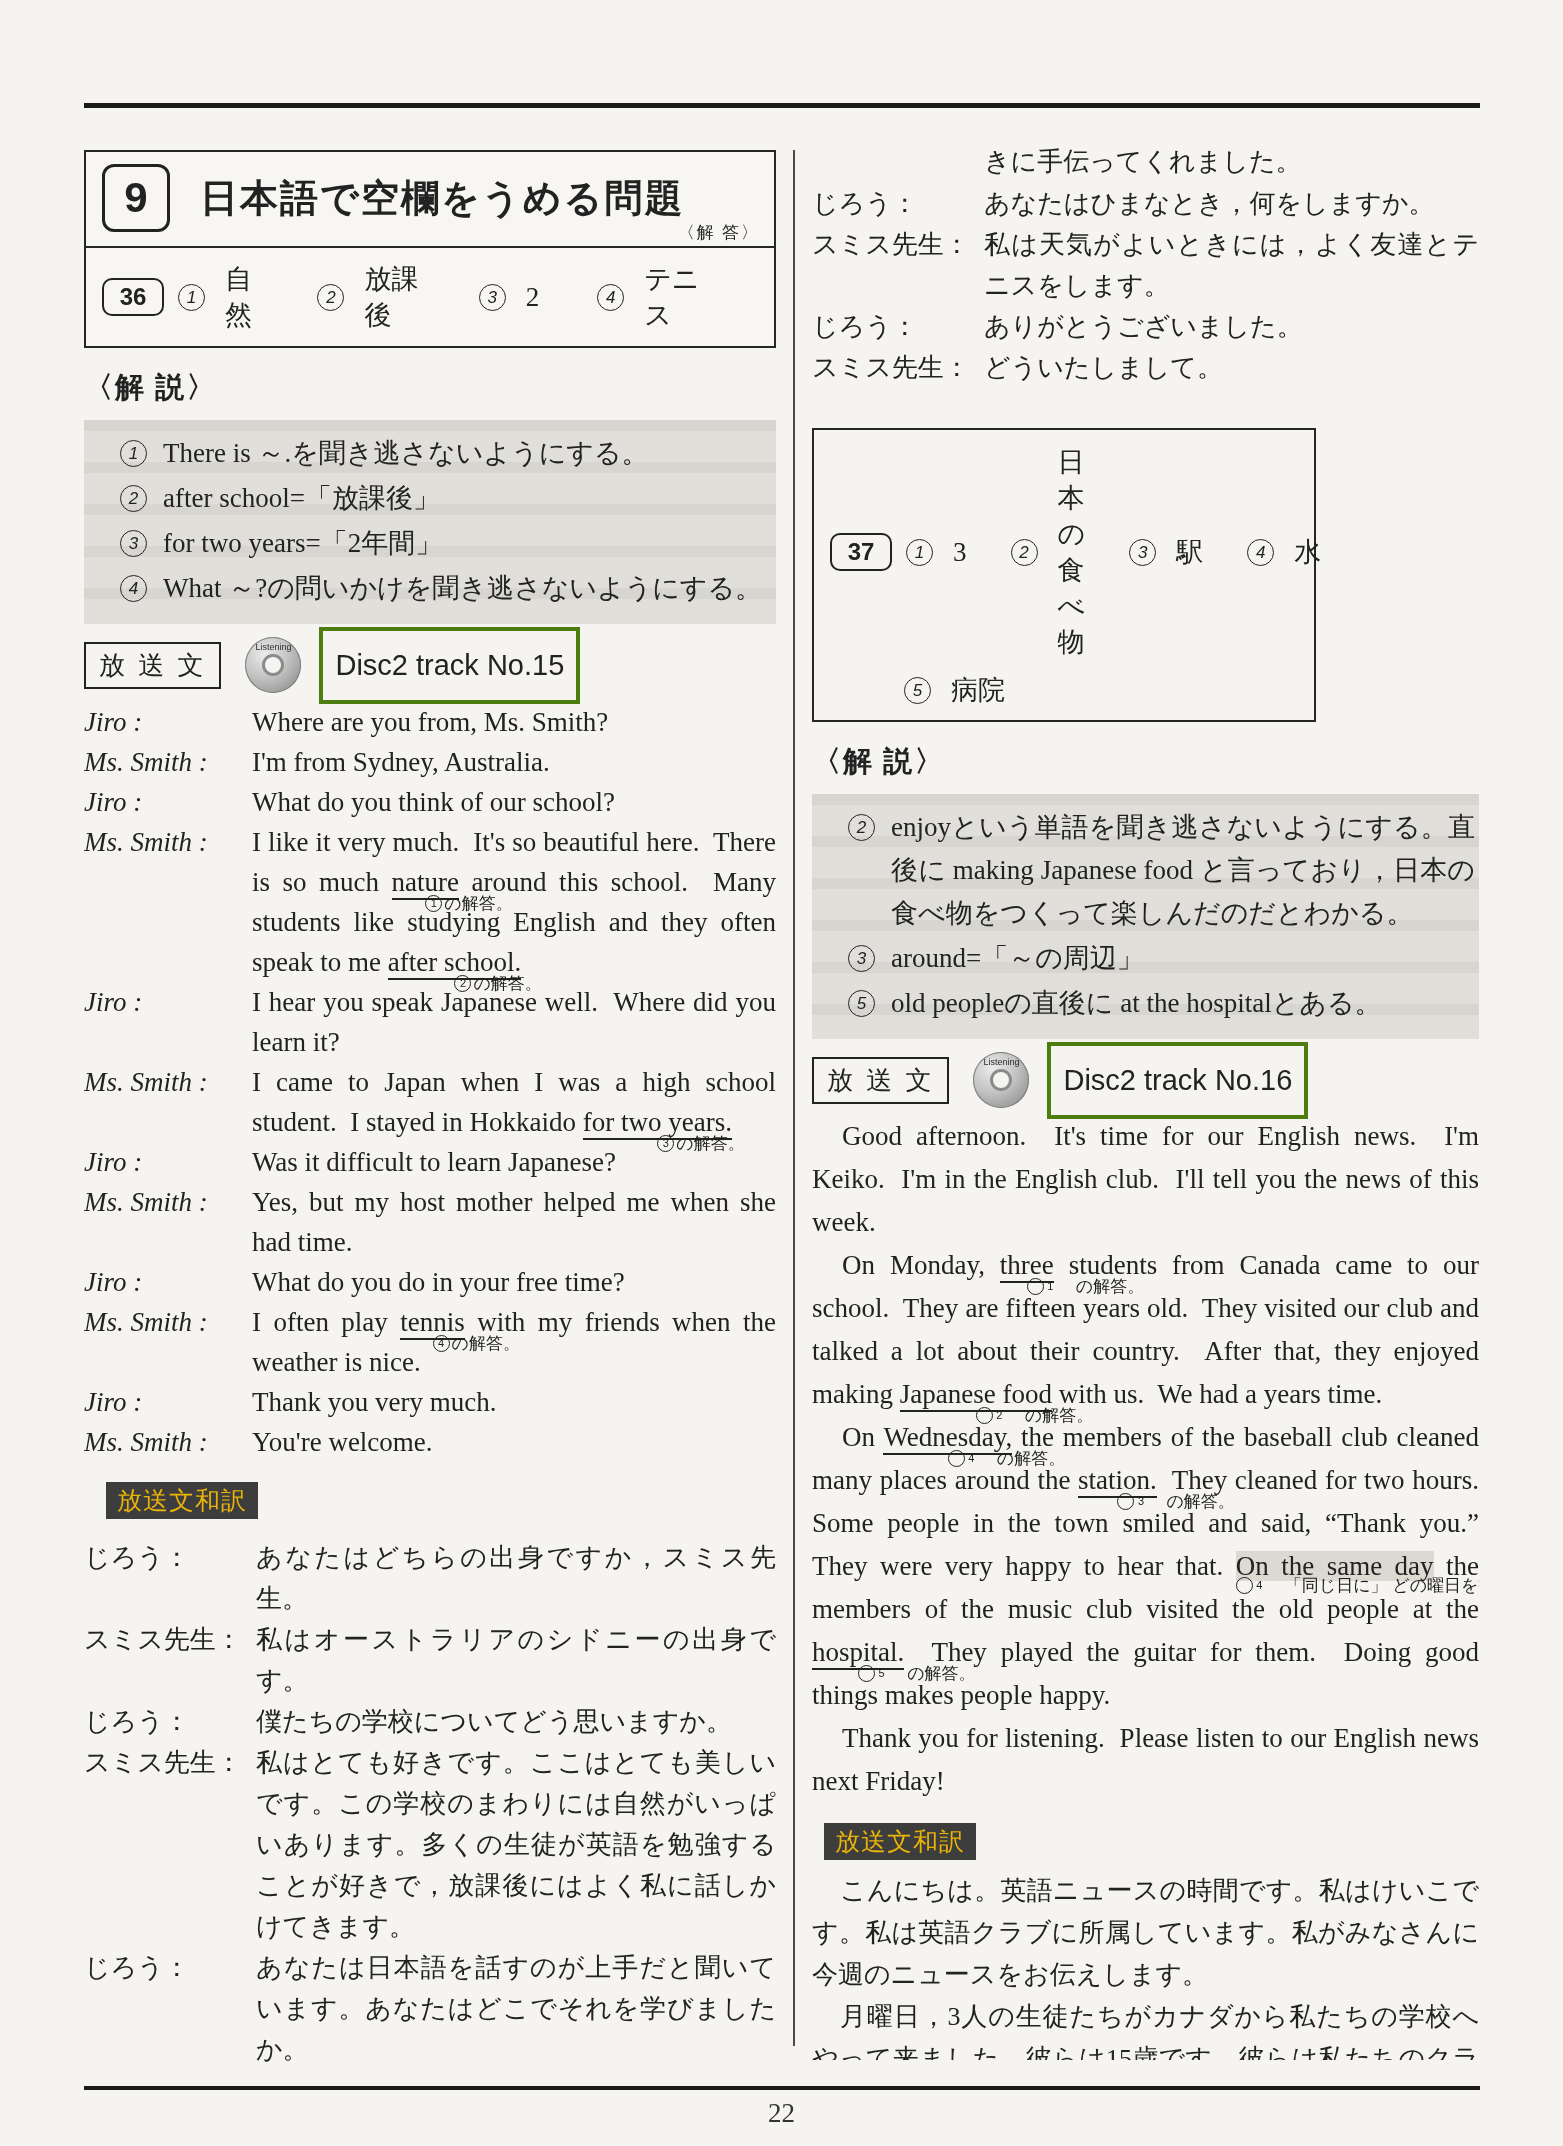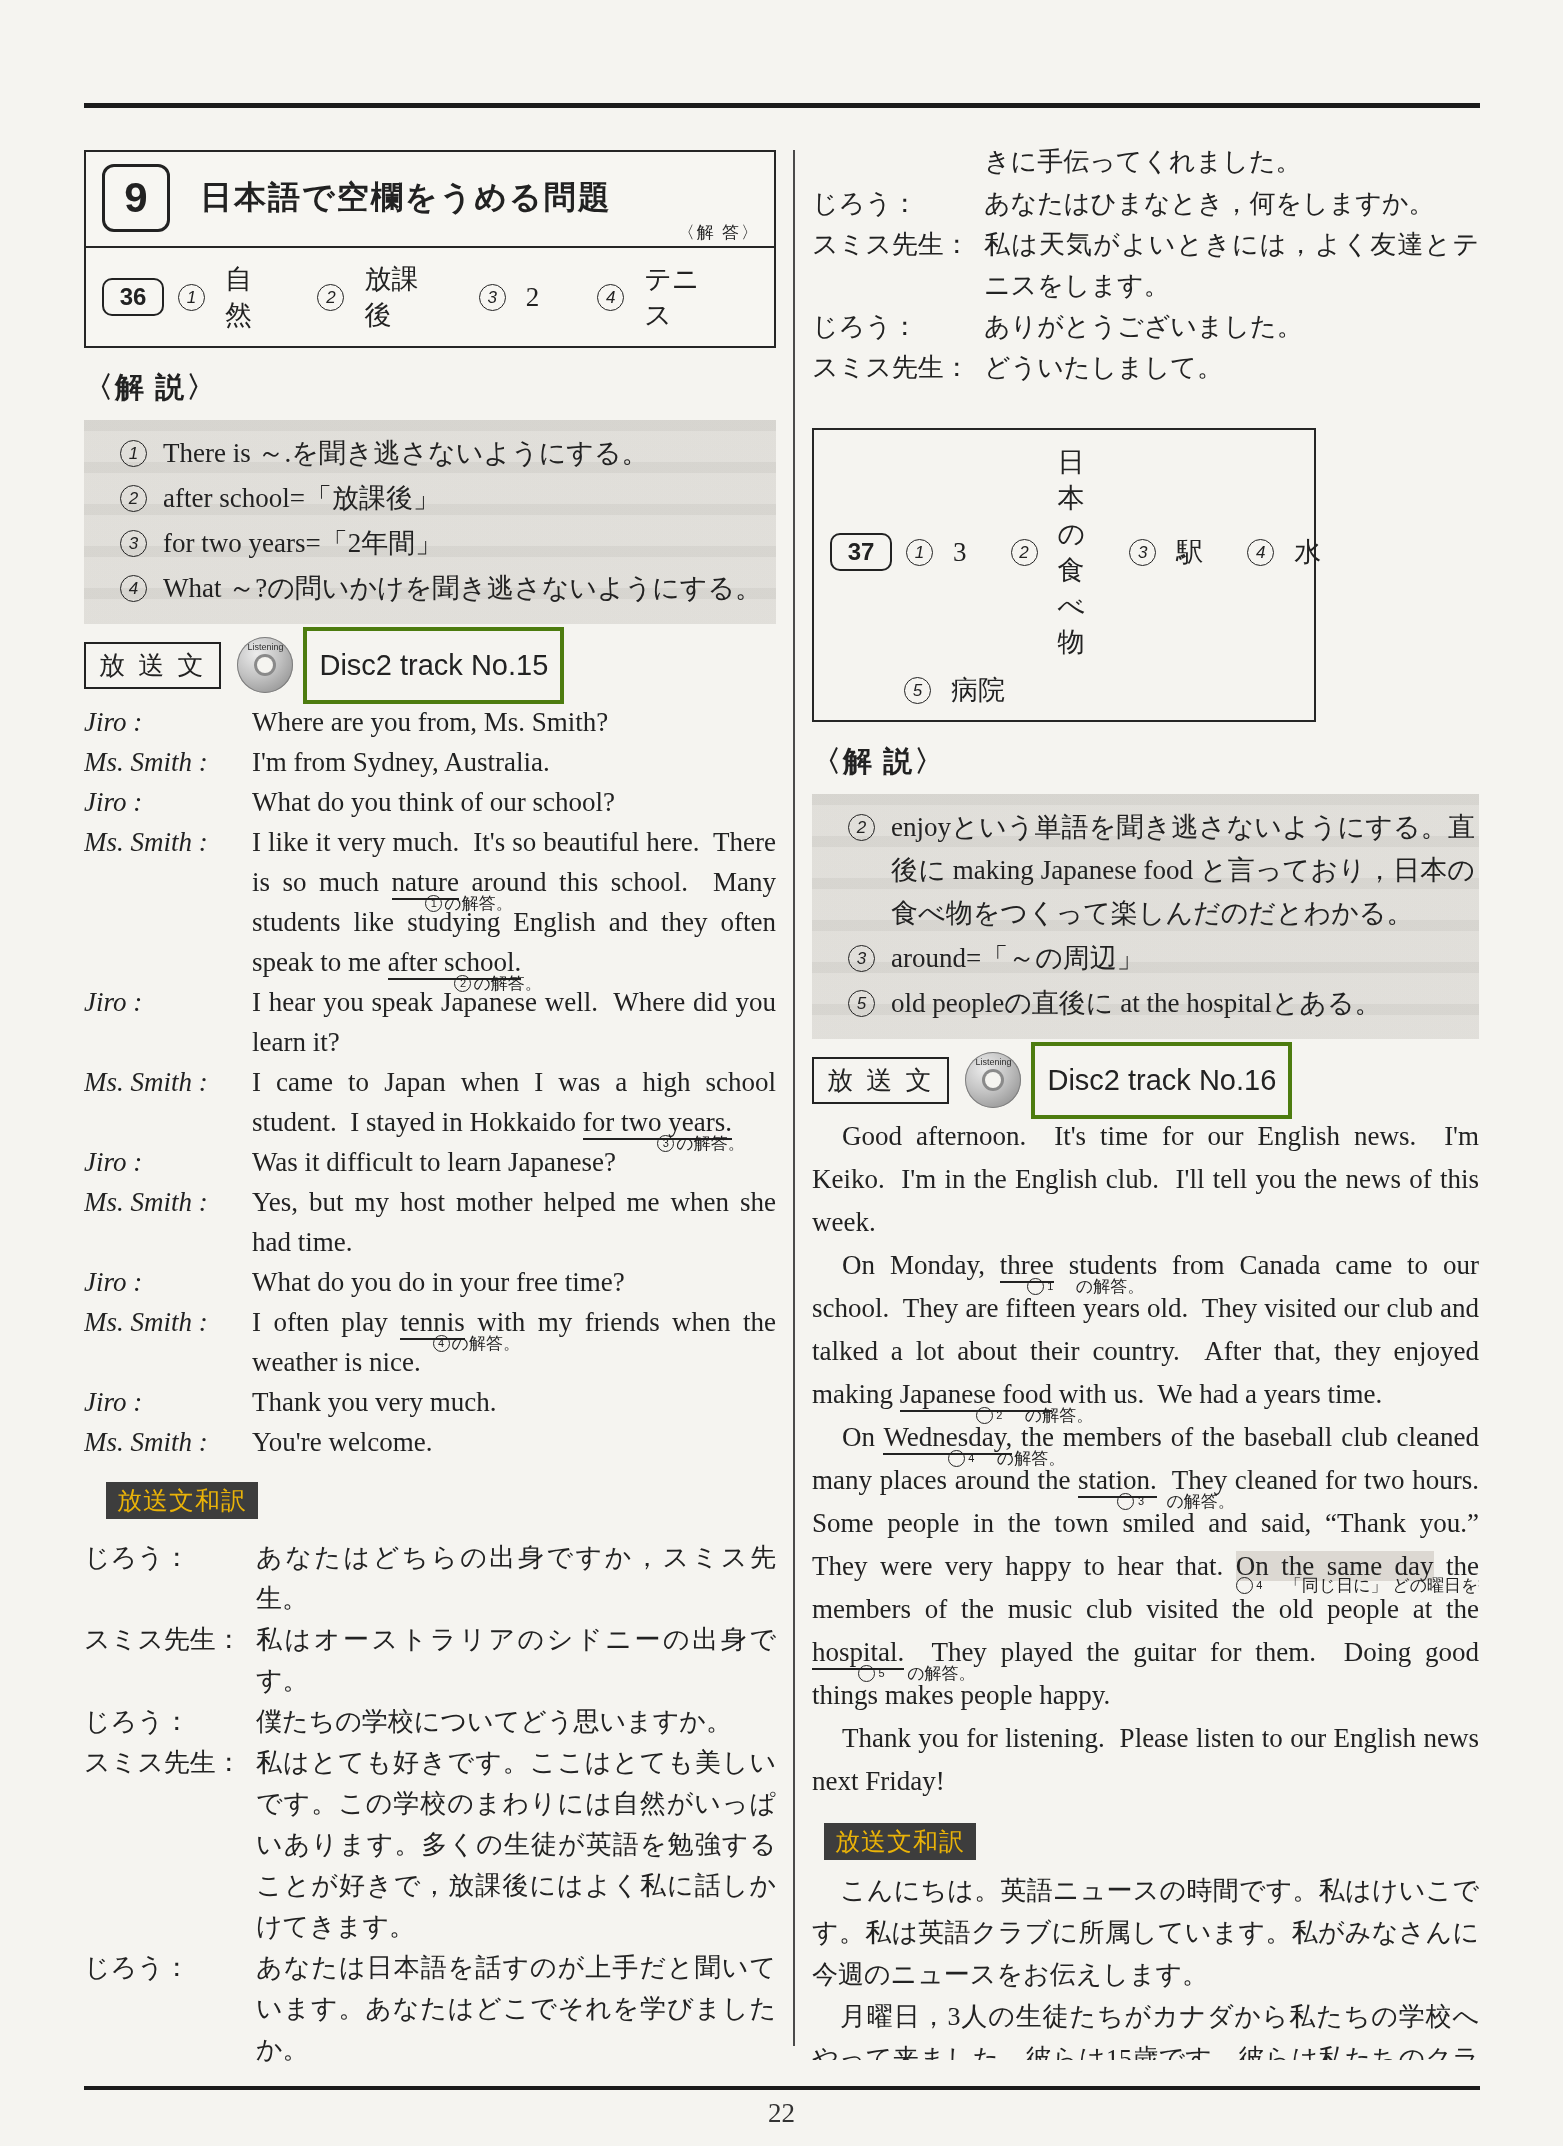--- a/index.html
+++ b/index.html
@@ -12,21 +12,21 @@
   .col-divider{position:absolute;left:793px;top:150px;width:2px;height:1896px;background:#4a4a4a;}
   .col{position:absolute;overflow:hidden;}
   .col.left{left:84px;top:150px;width:692px;height:1912px;}
   .col.right{left:812px;top:140px;width:667px;height:1920px;}
 
   
   .answer-head{border:2.5px solid #262626;background:#f7f6f2;}
   .head-title-row{position:relative;display:flex;align-items:center;padding:12px 16px 14px 16px;}
   .badge9{width:62px;height:62px;border:3px solid #222;border-radius:12px;display:flex;align-items:center;justify-content:center;
           font-family:"Liberation Sans",sans-serif;font-weight:bold;font-size:42px;margin-right:30px;flex:none;}
-  .head-title{font-family:Liberation Mono, monospace;font-weight:bold;font-size:32px;letter-spacing:2px;white-space:nowrap;}
+  .head-title{font-family:Liberation Mono, monospace;font-weight:bold;font-size:38px;letter-spacing:2px;white-space:nowrap;}
   .head-tag{position:absolute;right:14px;bottom:2px;font-size:17px;letter-spacing:2px;}
   .answer-row{border-top:2.5px solid #262626;display:flex;align-items:center;padding:13px 14px 13px 16px;}
   .qbadge{display:inline-flex;align-items:center;justify-content:center;width:58px;height:34px;border:2.5px solid #222;
           border-radius:10px;font-family:"Liberation Sans",sans-serif;font-weight:bold;font-size:24px;flex:none;margin-right:14px;}
   .ans-item{display:inline-flex;align-items:center;margin-right:58px;}
   .ans-item .cn{margin-right:20px;}
   .ans-t{font-size:27px;}
   .cn{display:inline-flex;align-items:center;justify-content:center;width:27px;height:27px;border:1.8px solid #222;
       border-radius:50%;font-size:17px;line-height:1;font-family:"Liberation Sans",sans-serif;flex:none;box-sizing:border-box;}
   .box37{width:474px;border:2.5px solid #262626;padding:14px 10px 12px 16px;margin-top:40px;}
@@ -37,21 +37,21 @@
   
   .kaisetsu{font-size:29px;font-weight:600;margin:20px 0 0 0;letter-spacing:2px;}
   .explain{margin-top:12px;padding:10px 4px 12px 0;
      background:repeating-linear-gradient(180deg,rgba(140,138,132,.14) 0 11px,rgba(140,138,132,.03) 11px 42px),
                 linear-gradient(rgba(203,200,194,.42),rgba(203,200,194,.42));}
   .exp-item{display:flex;align-items:flex-start;padding-left:36px;margin:2px 0;}
   .exp-item .cn{margin:8px 16px 0 0;}
   .exp-item .tx2{font-size:27px;line-height:43px;text-align:justify;}
 
   
-  .hoso-row{display:flex;align-items:center;margin-top:12px;height:58px;}
+  .hoso-row{display:flex;align-items:center;margin-top:12px;height:58px;gap:8px;}
   .hoso-label{border:2px solid #222;padding:4px 13px;font-family:"Liberation Sans",sans-serif;font-size:26px;letter-spacing:3px;white-space:nowrap;}
   .disc{position:relative;width:56px;height:56px;border-radius:50%;flex:none;margin:0 10px 0 16px;
         background:radial-gradient(circle at 35% 30%,#ececec 0%,#c2c2c2 45%,#8e8e8e 90%);box-shadow:inset 0 0 0 1px #7e7e7e;}
   .disc::after{content:"";position:absolute;left:50%;top:50%;width:16px;height:16px;margin:-8px 0 0 -8px;border-radius:50%;
         background:#f5f4f0;box-shadow:0 0 0 3px #8a8a8a;}
   .disc em{position:absolute;top:5px;left:50%;transform:translateX(-50%);font-style:normal;font-size:9px;
         font-family:"Liberation Sans",sans-serif;color:#2e2e2e;letter-spacing:0;}
   .track{border:4px solid #4d7c0f;padding:18px 12px;font-family:"Liberation Sans",sans-serif;font-size:29px;white-space:nowrap;}
 
   

